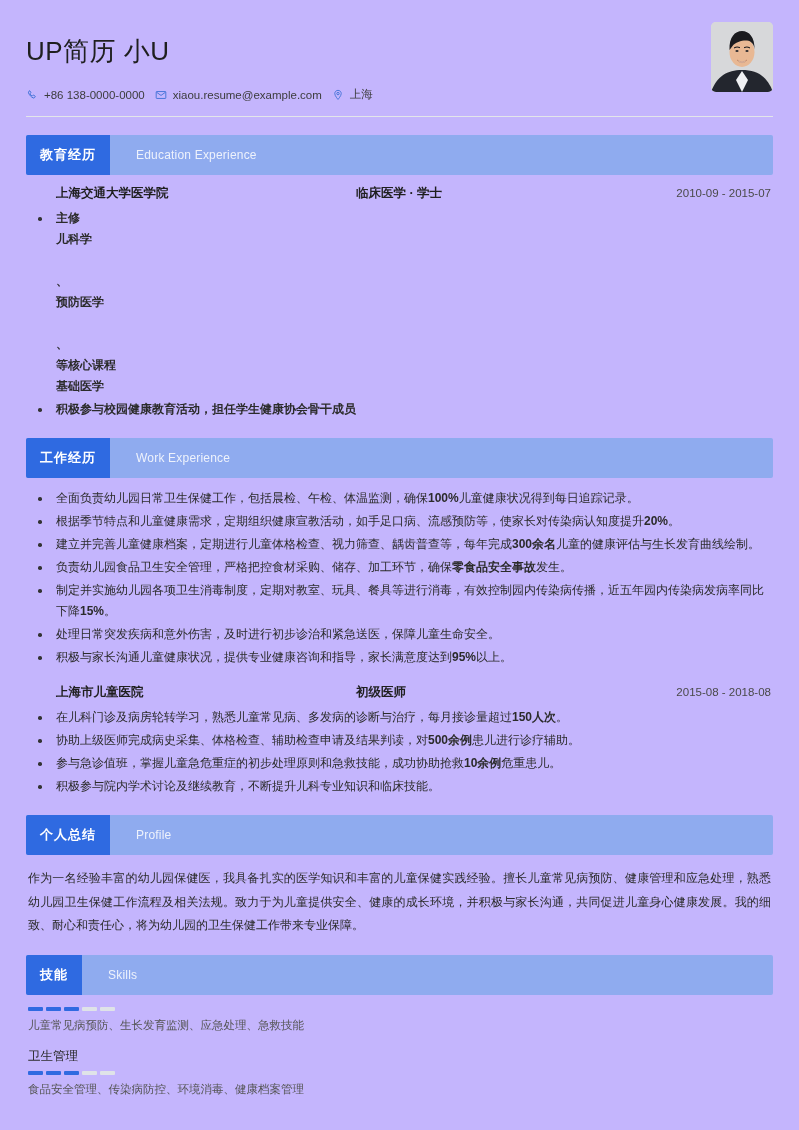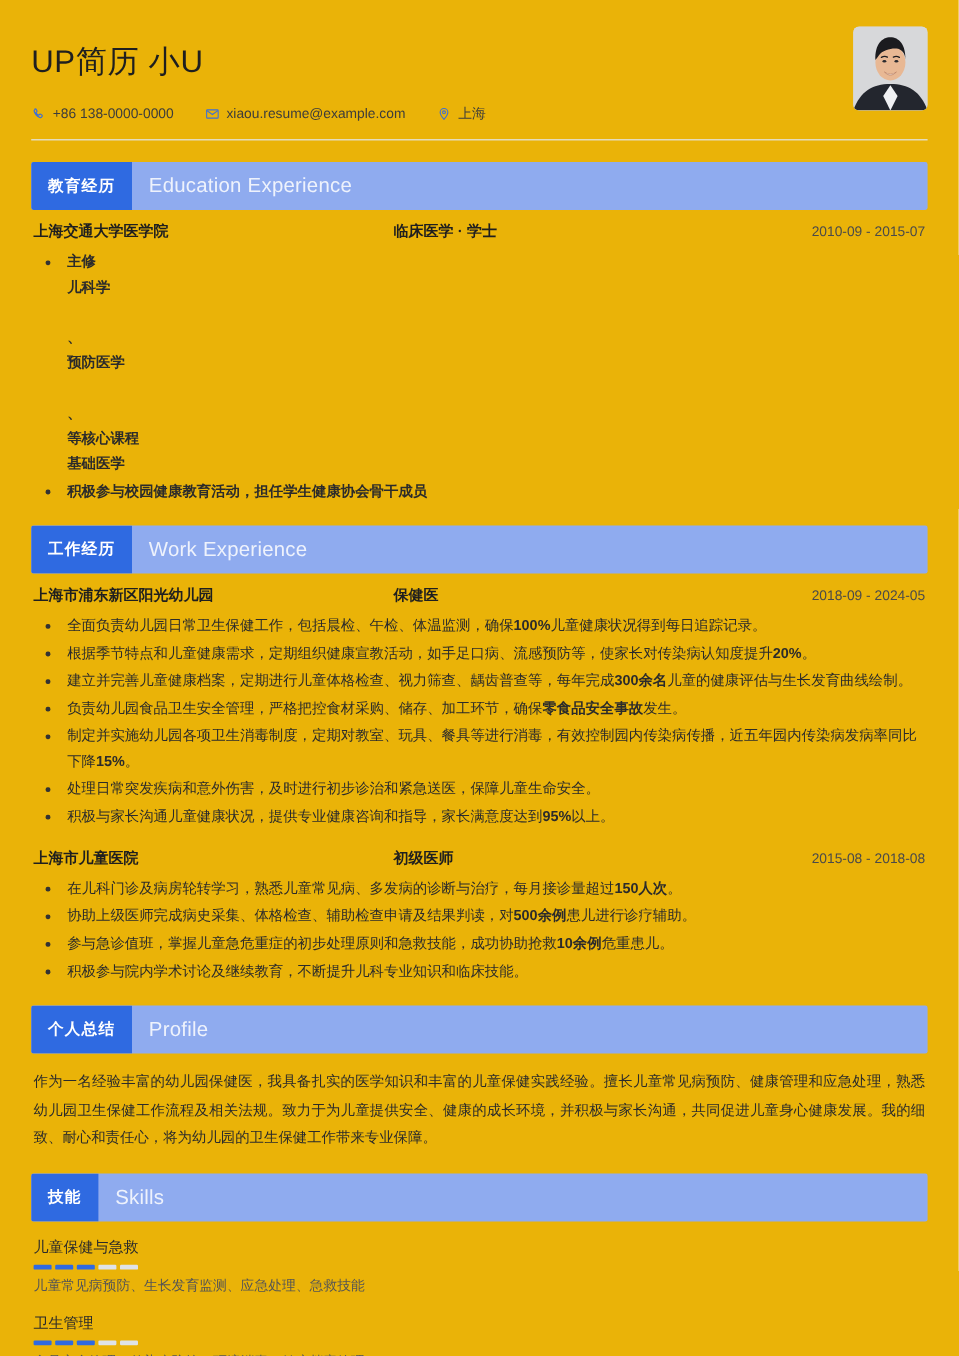--- a/index.html
+++ b/index.html
@@ -10,42 +10,42 @@
     background: #ffffff;
     font-family: "Liberation Sans", "DejaVu Sans", sans-serif;
     color: #2b2b2b;
     -webkit-font-smoothing: antialiased;
   }
   .page {
     width: 799px;
     height: 1130px;
     padding: 22px 26px 0 26px;
     position: relative;
-    background: #eab308;
+    background: #c4b5fd;
   }
 
   
   .header {
     position: relative;
     padding-bottom: 14px;
     border-bottom: 1px solid #e3e6ea;
     min-height: 86px;
   }
   .name-title {
     font-size: 26px;
     font-weight: 400;
     letter-spacing: 0.5px;
     color: #1f1f1f;
     line-height: 1.2;
     padding-top: 14px;
   }
   .contact-row {
     display: flex;
     align-items: center;
-    gap: 26px;
+    gap: 10px;
     margin-top: 20px;
   }
   .contact-item {
     display: flex;
     align-items: center;
     gap: 6px;
     font-size: 11.5px;
     color: #3c3c3c;
     white-space: nowrap;
   }
@@ -89,37 +89,37 @@
     font-weight: 700;
     display: flex;
     align-items: center;
     padding: 0 14px;
     letter-spacing: 1px;
     flex: none;
   }
   .sec-en {
     display: flex;
     align-items: center;
-    padding: 0 14px;
-    font-size: 17px;
+    padding: 0 26px;
+    font-size: 12px;
     color: #eef2fc;
     letter-spacing: 0.2px;
   }
 
   
   .entry { margin-top: 10px; }
   .entry-head {
     display: flex;
     align-items: baseline;
     font-size: 12.5px;
     font-weight: 700;
     color: #1f1f1f;
     padding: 0 2px;
   }
-  .eh-org { width: 300px; flex: none; }
+  .eh-org { width: 300px; flex: none; margin-left: 28px; }
   .eh-role { flex: 1; text-align: left; }
   .eh-date {
     font-weight: 400;
     font-size: 11.5px;
     color: #4a4a4a;
     white-space: nowrap;
   }
 
   ul.bullets {
     list-style: none;
@@ -272,25 +272,20 @@
     </div>
   </div>
 
   <div class="section">
     <div class="sec-bar">
       <div class="sec-cn">工作经历</div>
       <div class="sec-en">Work Experience</div>
     </div>
 
     <div class="entry">
-      <div class="entry-head">
-        <span class="eh-org">上海市浦东新区阳光幼儿园</span>
-        <span class="eh-role">保健医</span>
-        <span class="eh-date">2018-09 - 2024-05</span>
-      </div>
       <ul class="bullets">
           <li>全面负责幼儿园日常卫生保健工作，包括晨检、午检、体温监测，确保<b>100%</b>儿童健康状况得到每日追踪记录。</li>
           <li>根据季节特点和儿童健康需求，定期组织健康宣教活动，如手足口病、流感预防等，使家长对传染病认知度提升<b>20%</b>。</li>
           <li>建立并完善儿童健康档案，定期进行儿童体格检查、视力筛查、龋齿普查等，每年完成<b>300余名</b>儿童的健康评估与生长发育曲线绘制。</li>
           <li>负责幼儿园食品卫生安全管理，严格把控食材采购、储存、加工环节，确保<b>零食品安全事故</b>发生。</li>
           <li>制定并实施幼儿园各项卫生消毒制度，定期对教室、玩具、餐具等进行消毒，有效控制园内传染病传播，近五年园内传染病发病率同比下降<b>15%</b>。</li>
           <li>处理日常突发疾病和意外伤害，及时进行初步诊治和紧急送医，保障儿童生命安全。</li>
           <li>积极与家长沟通儿童健康状况，提供专业健康咨询和指导，家长满意度达到<b>95%</b>以上。</li>
         </ul>
     </div>
@@ -318,21 +313,20 @@
     <div class="profile-text">作为一名经验丰富的幼儿园保健医，我具备扎实的医学知识和丰富的儿童保健实践经验。擅长儿童常见病预防、健康管理和应急处理，熟悉幼儿园卫生保健工作流程及相关法规。致力于为儿童提供安全、健康的成长环境，并积极与家长沟通，共同促进儿童身心健康发展。我的细致、耐心和责任心，将为幼儿园的卫生保健工作带来专业保障。</div>
   </div>
 
   <div class="section">
     <div class="sec-bar">
       <div class="sec-cn">技能</div>
       <div class="sec-en">Skills</div>
     </div>
 
     <div class="skill">
-      <div class="skill-name">儿童保健与急救</div>
       <div class="skill-rating">
           <i class="on"></i>
           <i class="on"></i>
           <i class="on"></i>
           <i class=""></i>
           <i class=""></i>
         </div>
       <div class="skill-desc">儿童常见病预防、生长发育监测、应急处理、急救技能</div>
     </div>
 

